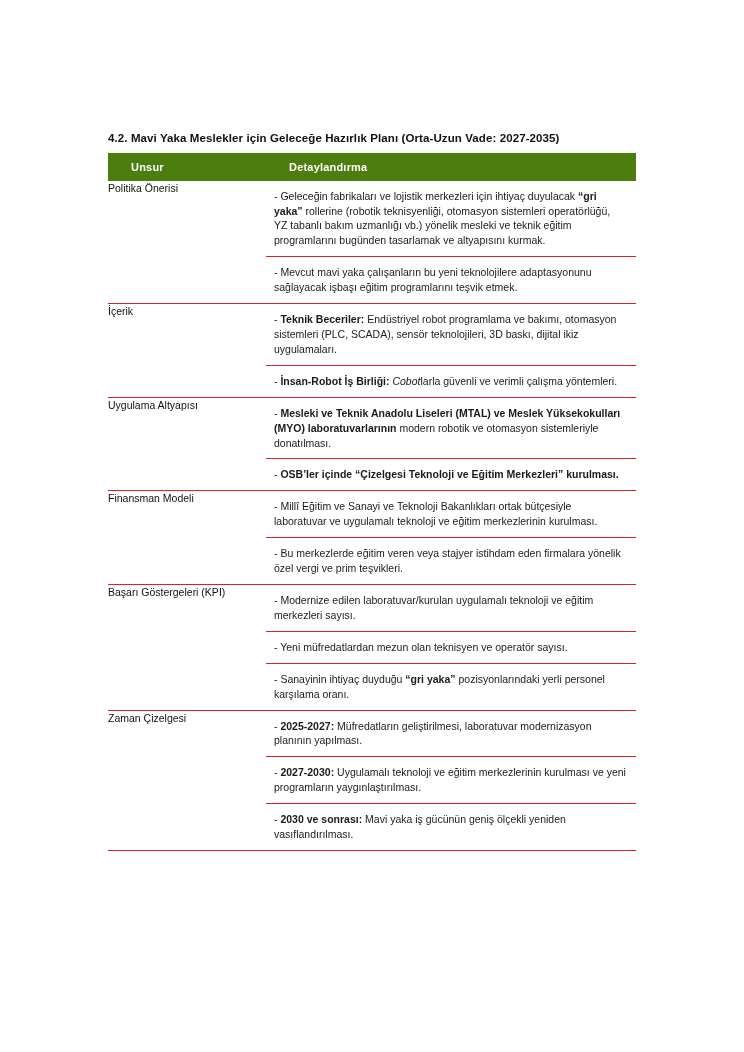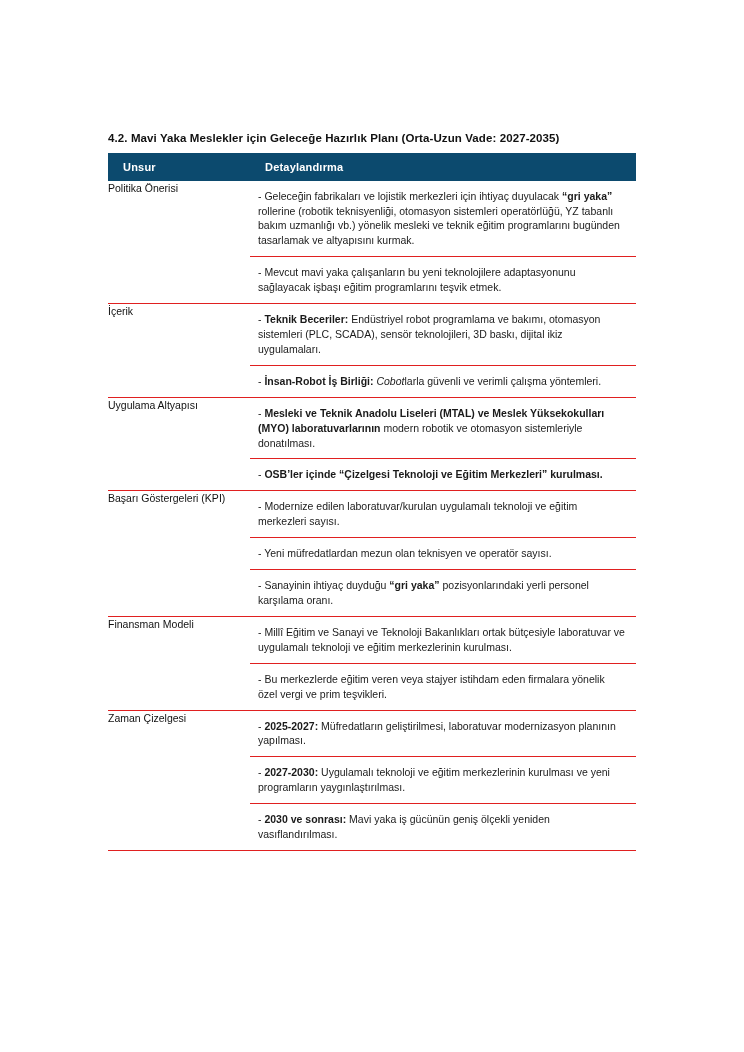--- a/index.html
+++ b/index.html
@@ -36,26 +36,26 @@
     line-height: 1.45;
     margin: 0 0 14px 0;
     color: #1a1a1a;
   }
   table.main-table {
     width: 100%;
     border-collapse: collapse;
     table-layout: fixed;
   }
   table.main-table thead th {
-    background: #0c4a6e;
+    background: #4d7c0f;
     color: #ffffff;
     font-size: 11px;
     font-weight: bold;
     text-align: left;
-    padding: 8px 15px;
+    padding: 8px 23px;
     border: none;
     letter-spacing: 0.2px;
   }
   th.col-unsur { width: 112px; }
   th.col-detay { width: auto; }
 
   table.main-table tbody td {
     vertical-align: top;
     font-size: 10.5px;
     line-height: 1.42;
@@ -131,41 +131,41 @@
           <td class="cell-detail">
             <div class="detail-item">
               <p>- <b>Mesleki ve Teknik Anadolu Liseleri (MTAL) ve Meslek Yüksekokulları (MYO) laboratuvarlarının</b> modern robotik ve otomasyon sistemleriyle donatılması.</p>
             </div>
             <div class="detail-item">
               <p>- <b>OSB’ler içinde “Çizelgesi Teknoloji ve Eğitim Merkezleri” kurulması.</b></p>
             </div>
           </td>
         </tr>
         <tr>
+          <td class="cell-label">Finansman Modeli</td>
+          <td class="cell-detail">
+            <div class="detail-item">
+              <p>- Millî Eğitim ve Sanayi ve Teknoloji Bakanlıkları ortak bütçesiyle laboratuvar ve uygulamalı teknoloji ve eğitim merkezlerinin kurulması.</p>
+            </div>
+            <div class="detail-item">
+              <p>- Bu merkezlerde eğitim veren veya stajyer istihdam eden firmalara yönelik özel vergi ve prim teşvikleri.</p>
+            </div>
+          </td>
+        </tr>
+        <tr>
           <td class="cell-label">Başarı Göstergeleri (KPI)</td>
           <td class="cell-detail">
             <div class="detail-item">
               <p>- Modernize edilen laboratuvar/kurulan uygulamalı teknoloji ve eğitim merkezleri sayısı.</p>
             </div>
             <div class="detail-item">
               <p>- Yeni müfredatlardan mezun olan teknisyen ve operatör sayısı.</p>
             </div>
             <div class="detail-item">
               <p>- Sanayinin ihtiyaç duyduğu <b>“gri yaka”</b> pozisyonlarındaki yerli personel karşılama oranı.</p>
-            </div>
-          </td>
-        </tr>
-        <tr>
-          <td class="cell-label">Finansman Modeli</td>
-          <td class="cell-detail">
-            <div class="detail-item">
-              <p>- Millî Eğitim ve Sanayi ve Teknoloji Bakanlıkları ortak bütçesiyle laboratuvar ve uygulamalı teknoloji ve eğitim merkezlerinin kurulması.</p>
-            </div>
-            <div class="detail-item">
-              <p>- Bu merkezlerde eğitim veren veya stajyer istihdam eden firmalara yönelik özel vergi ve prim teşvikleri.</p>
             </div>
           </td>
         </tr>
         <tr>
           <td class="cell-label">Zaman Çizelgesi</td>
           <td class="cell-detail">
             <div class="detail-item">
               <p>- <b>2025-2027:</b> Müfredatların geliştirilmesi, laboratuvar modernizasyon planının yapılması.</p>
             </div>
             <div class="detail-item">

